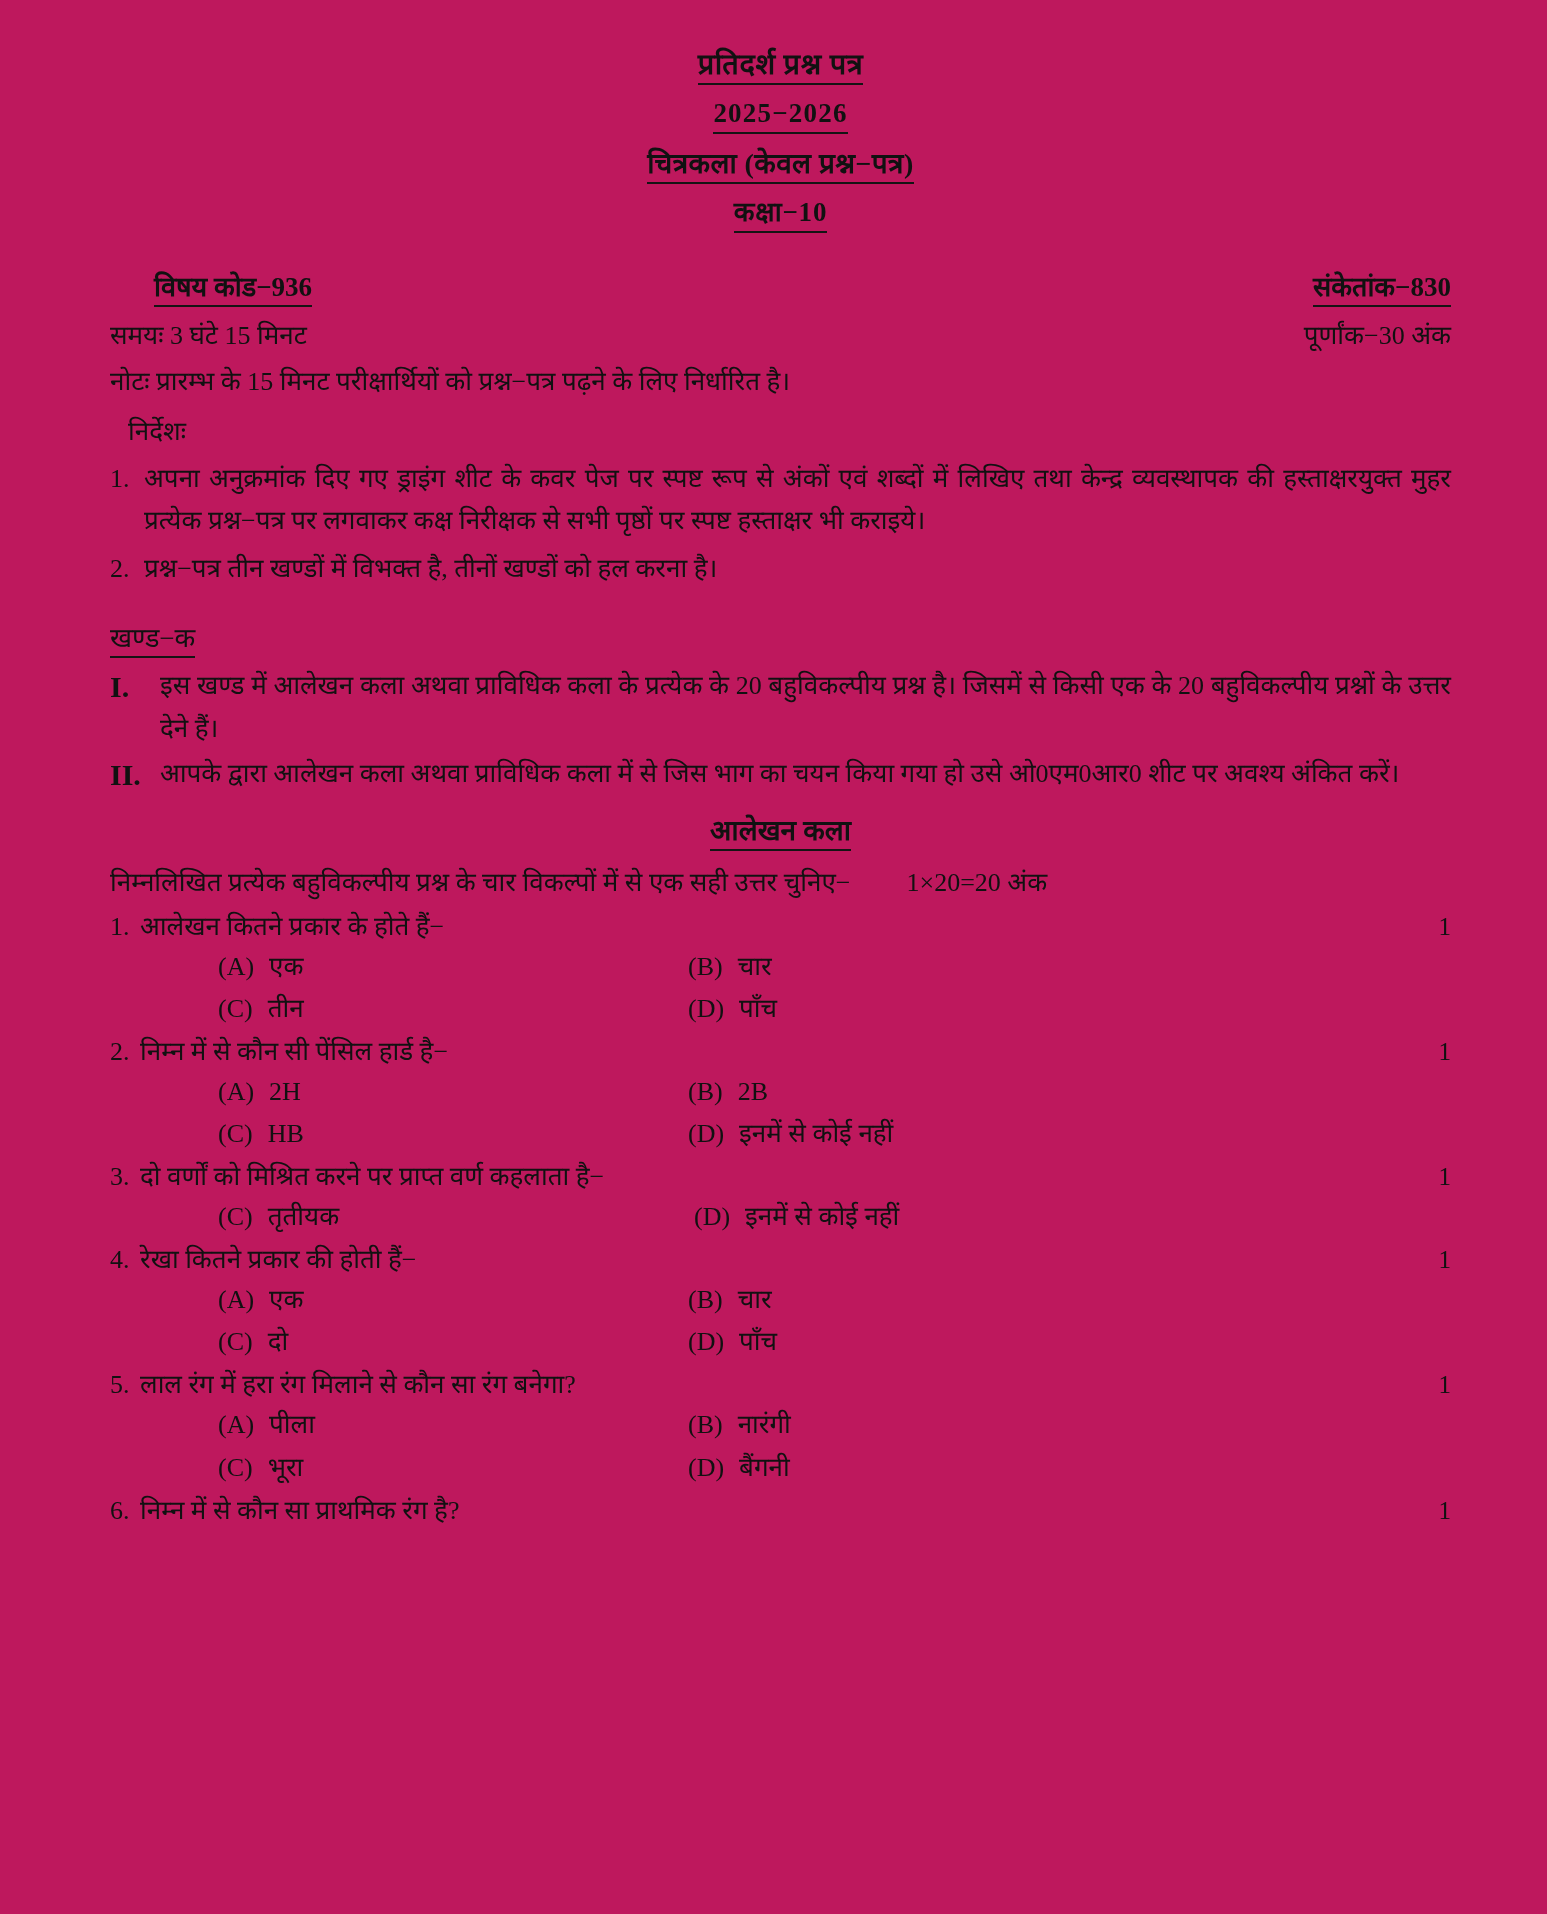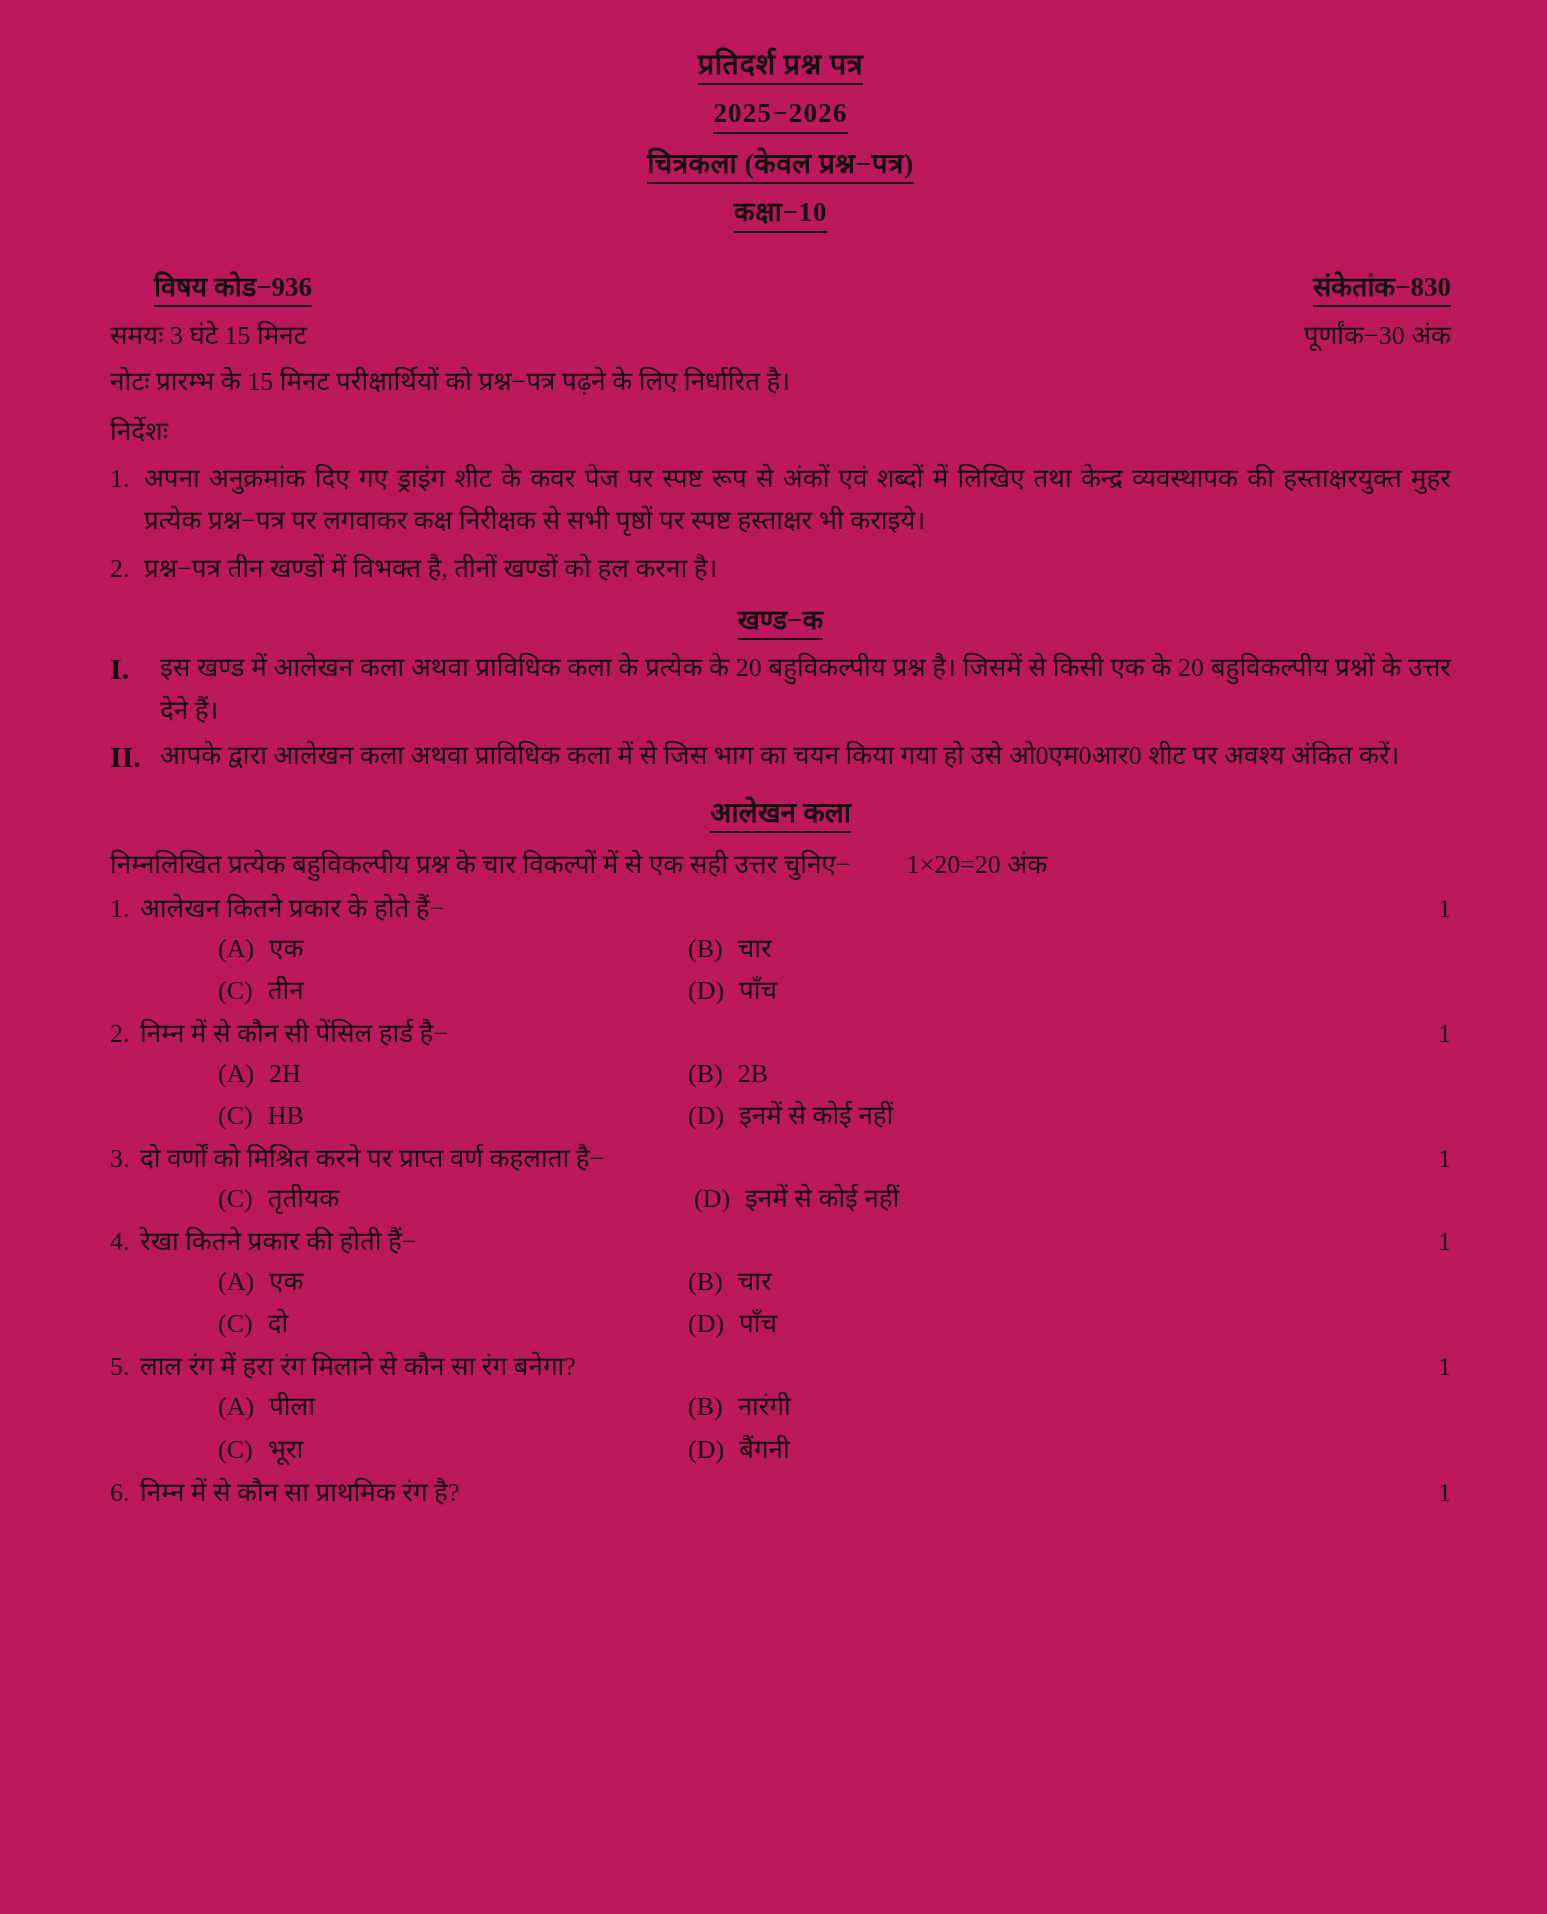--- a/index.html
+++ b/index.html
@@ -67,20 +67,21 @@
 
   
   .note-line {
     font-size: 26px;
     margin-top: 12px;
     line-height: 1.35;
   }
   .nirdesh {
     font-size: 26px;
     margin-top: 13px;
+    margin-left: 18px;
   }
   ol.inst {
     list-style: none;
     margin: 10px 0 0 0;
     padding: 0;
   }
   ol.inst > li {
     position: relative;
     font-size: 26px;
     line-height: 1.62;
@@ -90,24 +91,24 @@
     text-justify: inter-word;
   }
   ol.inst > li .num {
     position: absolute;
     left: 0;
     top: 0;
   }
   ol.inst > li.nojust { text-align: left; }
 
   .section-head {
-    text-align: center;
+    text-align: left;
     font-size: 27px;
-    font-weight: 700;
-    margin: 10px 0 6px 0;
+    font-weight: 400;
+    margin: 28px 0 6px 0;
   }
   .section-head .u {
     display: inline-block;
     border-bottom: 2px solid #141414;
     padding-bottom: 1px;
   }
 
   ol.roman {
     list-style: none;
     margin: 6px 0 0 0;

